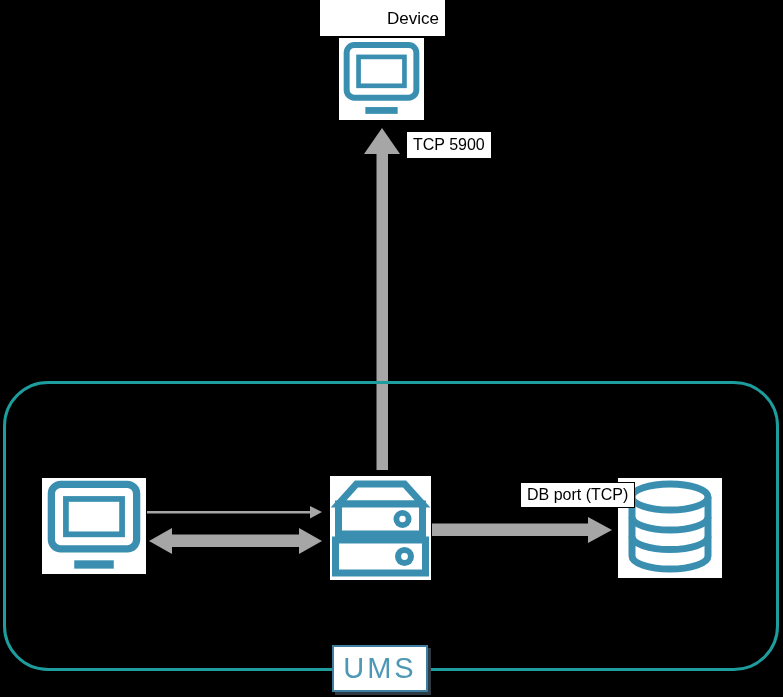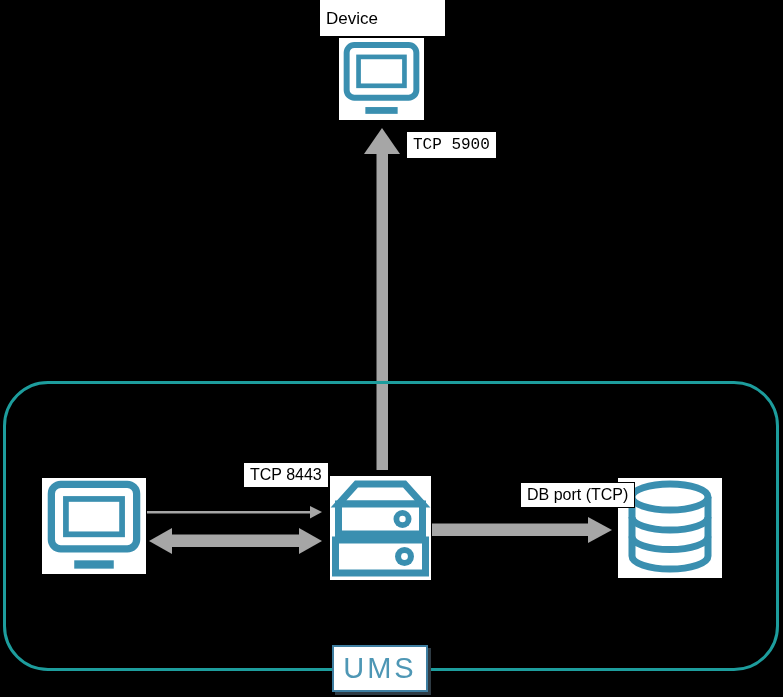--- a/index.html
+++ b/index.html
@@ -29,25 +29,25 @@
   .tstroke { fill:#fff; stroke:var(--icon-teal); stroke-width:7; }
   .tstroke.thin { stroke-width:5.5; }
   .nofill { fill:none; }
   .tfill { fill:var(--icon-teal); }
   .wfill { fill:#fff; }
 
   .plabel {
     position:absolute; z-index:2; box-sizing:border-box;
     background:var(--label-bg); color:var(--label-text);
     border:1px solid #000; font-size:16px; line-height:1;
-    display:flex; align-items:center; justify-content:flex-start;
+    display:flex; align-items:center; justify-content:flex-end;
     padding:2px 6px; white-space:nowrap;
   }
   .device-label { left:320px; top:0; width:125px; height:36px; font-size:17px; border:none; }
-  .tcp5900-label { left:406px; top:131px; height:28px;font-family:Liberation Mono, monospace; }
+  .tcp5900-label { left:406px; top:131px; height:28px; }
   .tcp8443-label { left:243px; top:462px; height:26px; }
   .dbport-label  { left:492px; top:482px; height:26px;margin-left:28px; }
 
   .device-node   { left:339px; top:38px;  width:85px;  height:82px; }
   .console-node  { left:42px;  top:478px; width:104px; height:96px; }
   .server-node   { left:330px; top:476px; width:101px; height:104px; }
   .database-node { left:618px; top:478px; width:104px; height:100px; }
 
   .ums-container {
     position:absolute; left:3px; top:381px; width:776px; height:290px;
@@ -107,23 +107,20 @@
   </div>
 
   <div class="node console-node">
     <svg viewBox="0 0 100 92">
       <rect class="tstroke" x="9" y="6" width="82" height="62" rx="9"></rect>
       <rect class="tstroke thin" x="23" y="20" width="54" height="34"></rect>
       <rect class="tfill" x="31" y="79" width="38" height="8"></rect>
     </svg>
   </div>
 
-  <div class="plabel tcp8443-label">
-    <span>TCP 8443</span>
-  </div>
 
   <div class="node server-node">
     <svg viewBox="0 0 100 104">
       <polygon class="tstroke" points="26,8 74,8 92,28 8,28"></polygon>
       <rect class="tstroke" x="8" y="28" width="84" height="30"></rect>
       <rect class="tstroke" x="5" y="64" width="90" height="33"></rect>
       <circle class="tfill" cx="72" cy="43" r="9"></circle>
       <circle class="wfill" cx="72" cy="43" r="3.2"></circle>
       <circle class="tfill" cx="74" cy="80.5" r="9.5"></circle>
       <circle class="wfill" cx="74" cy="80.5" r="3.4"></circle>

